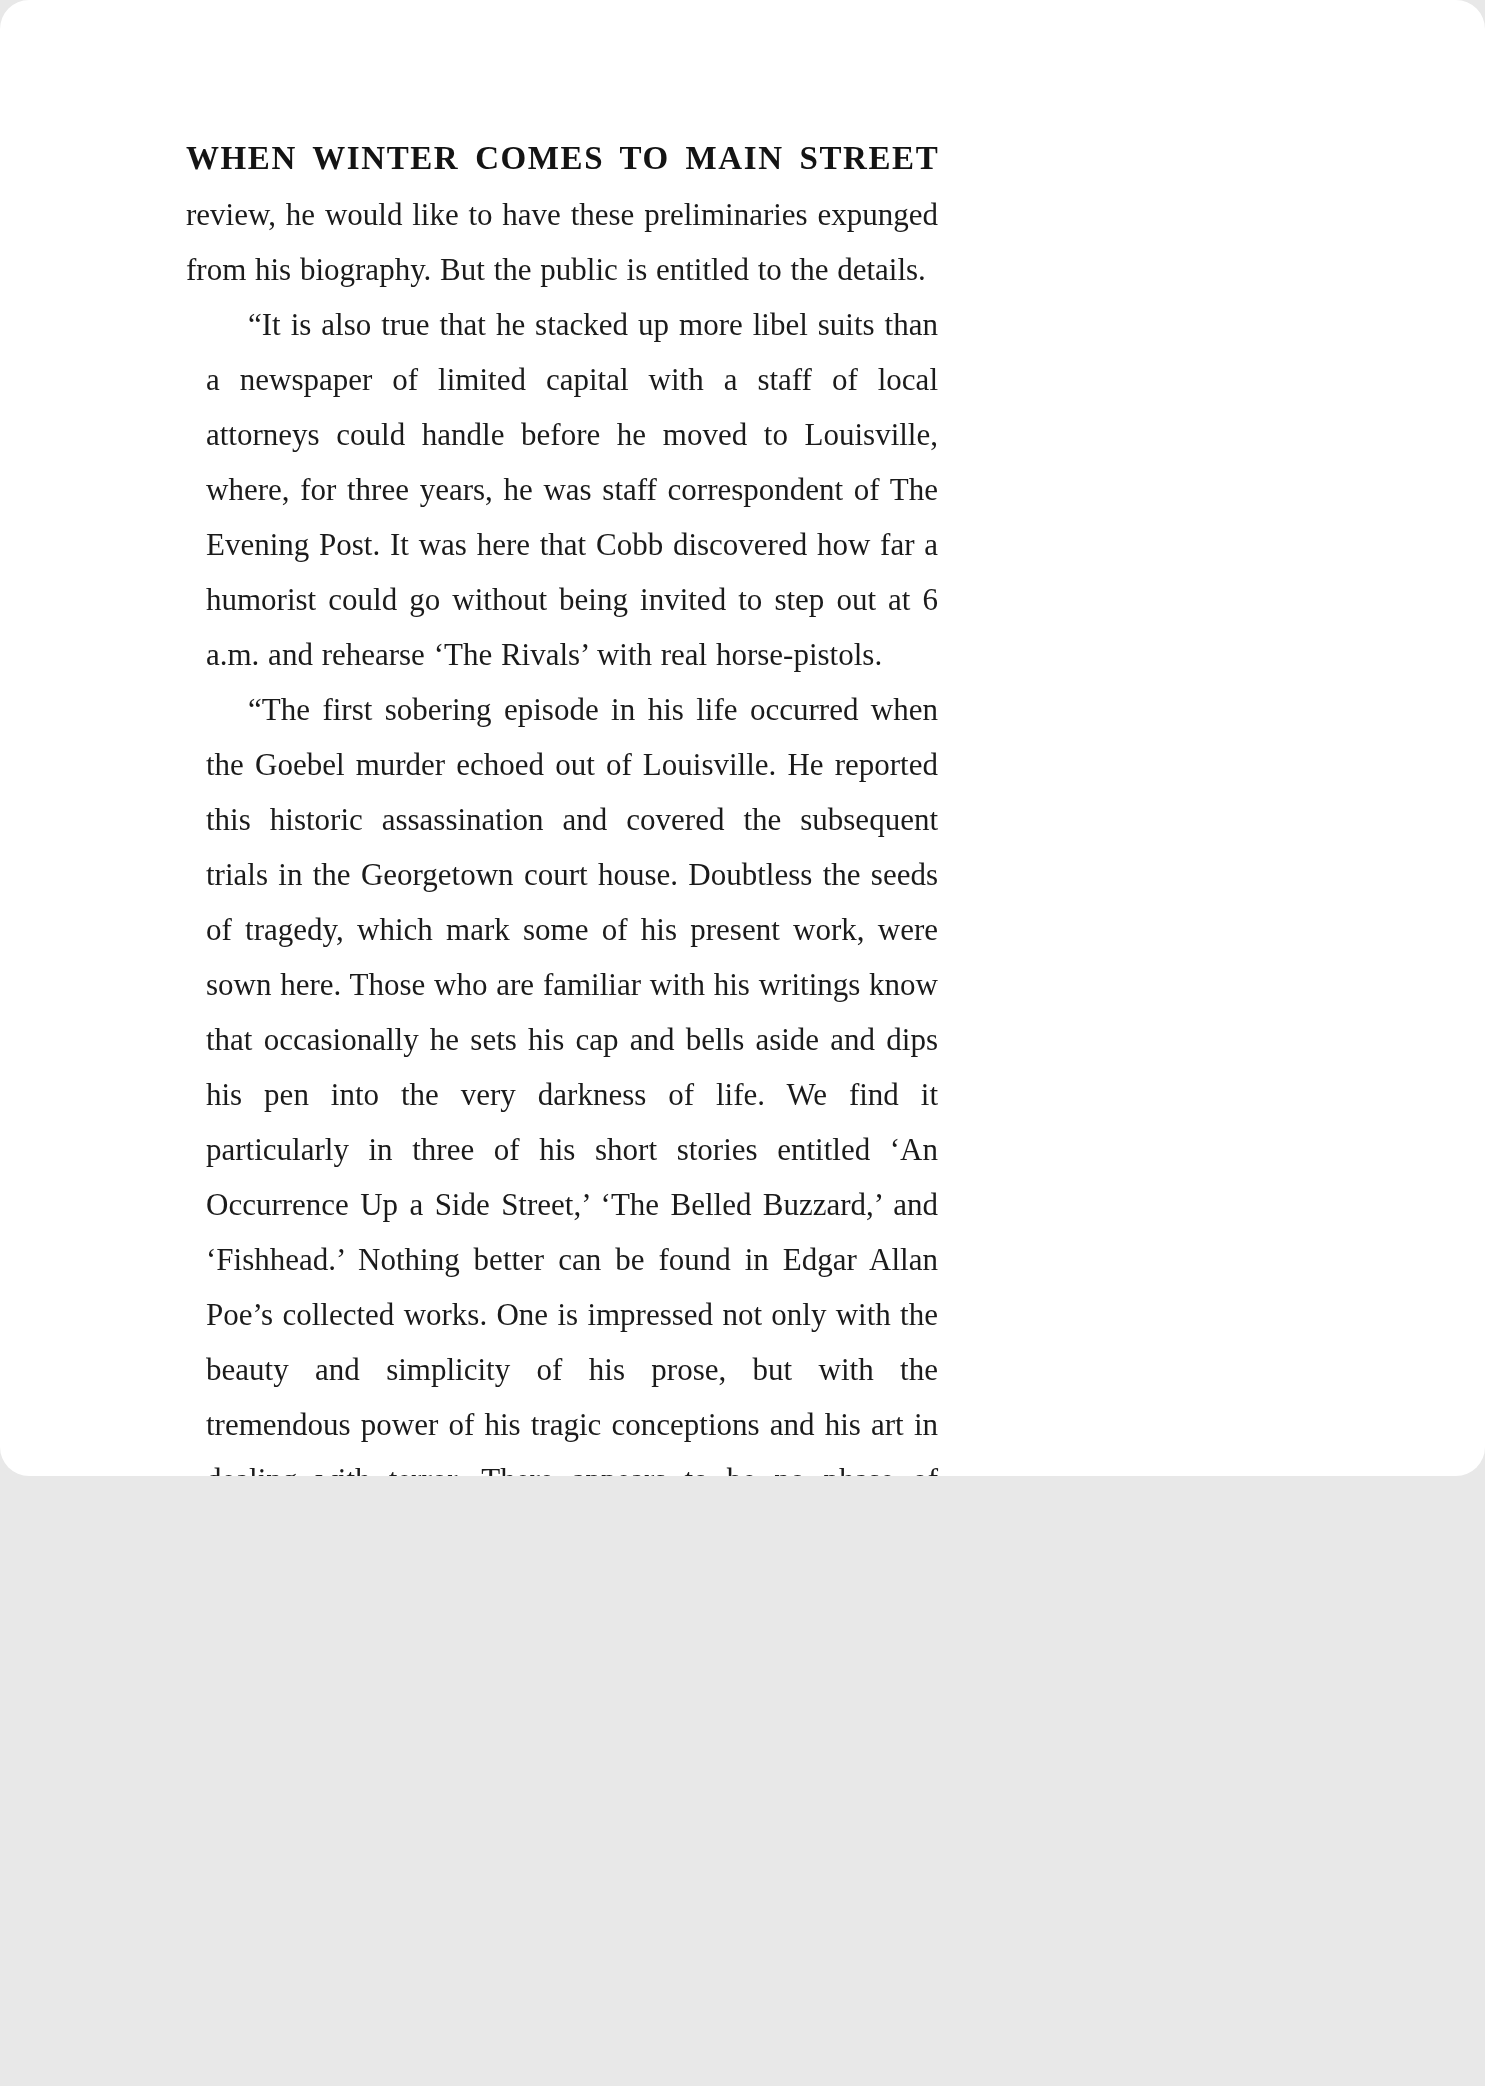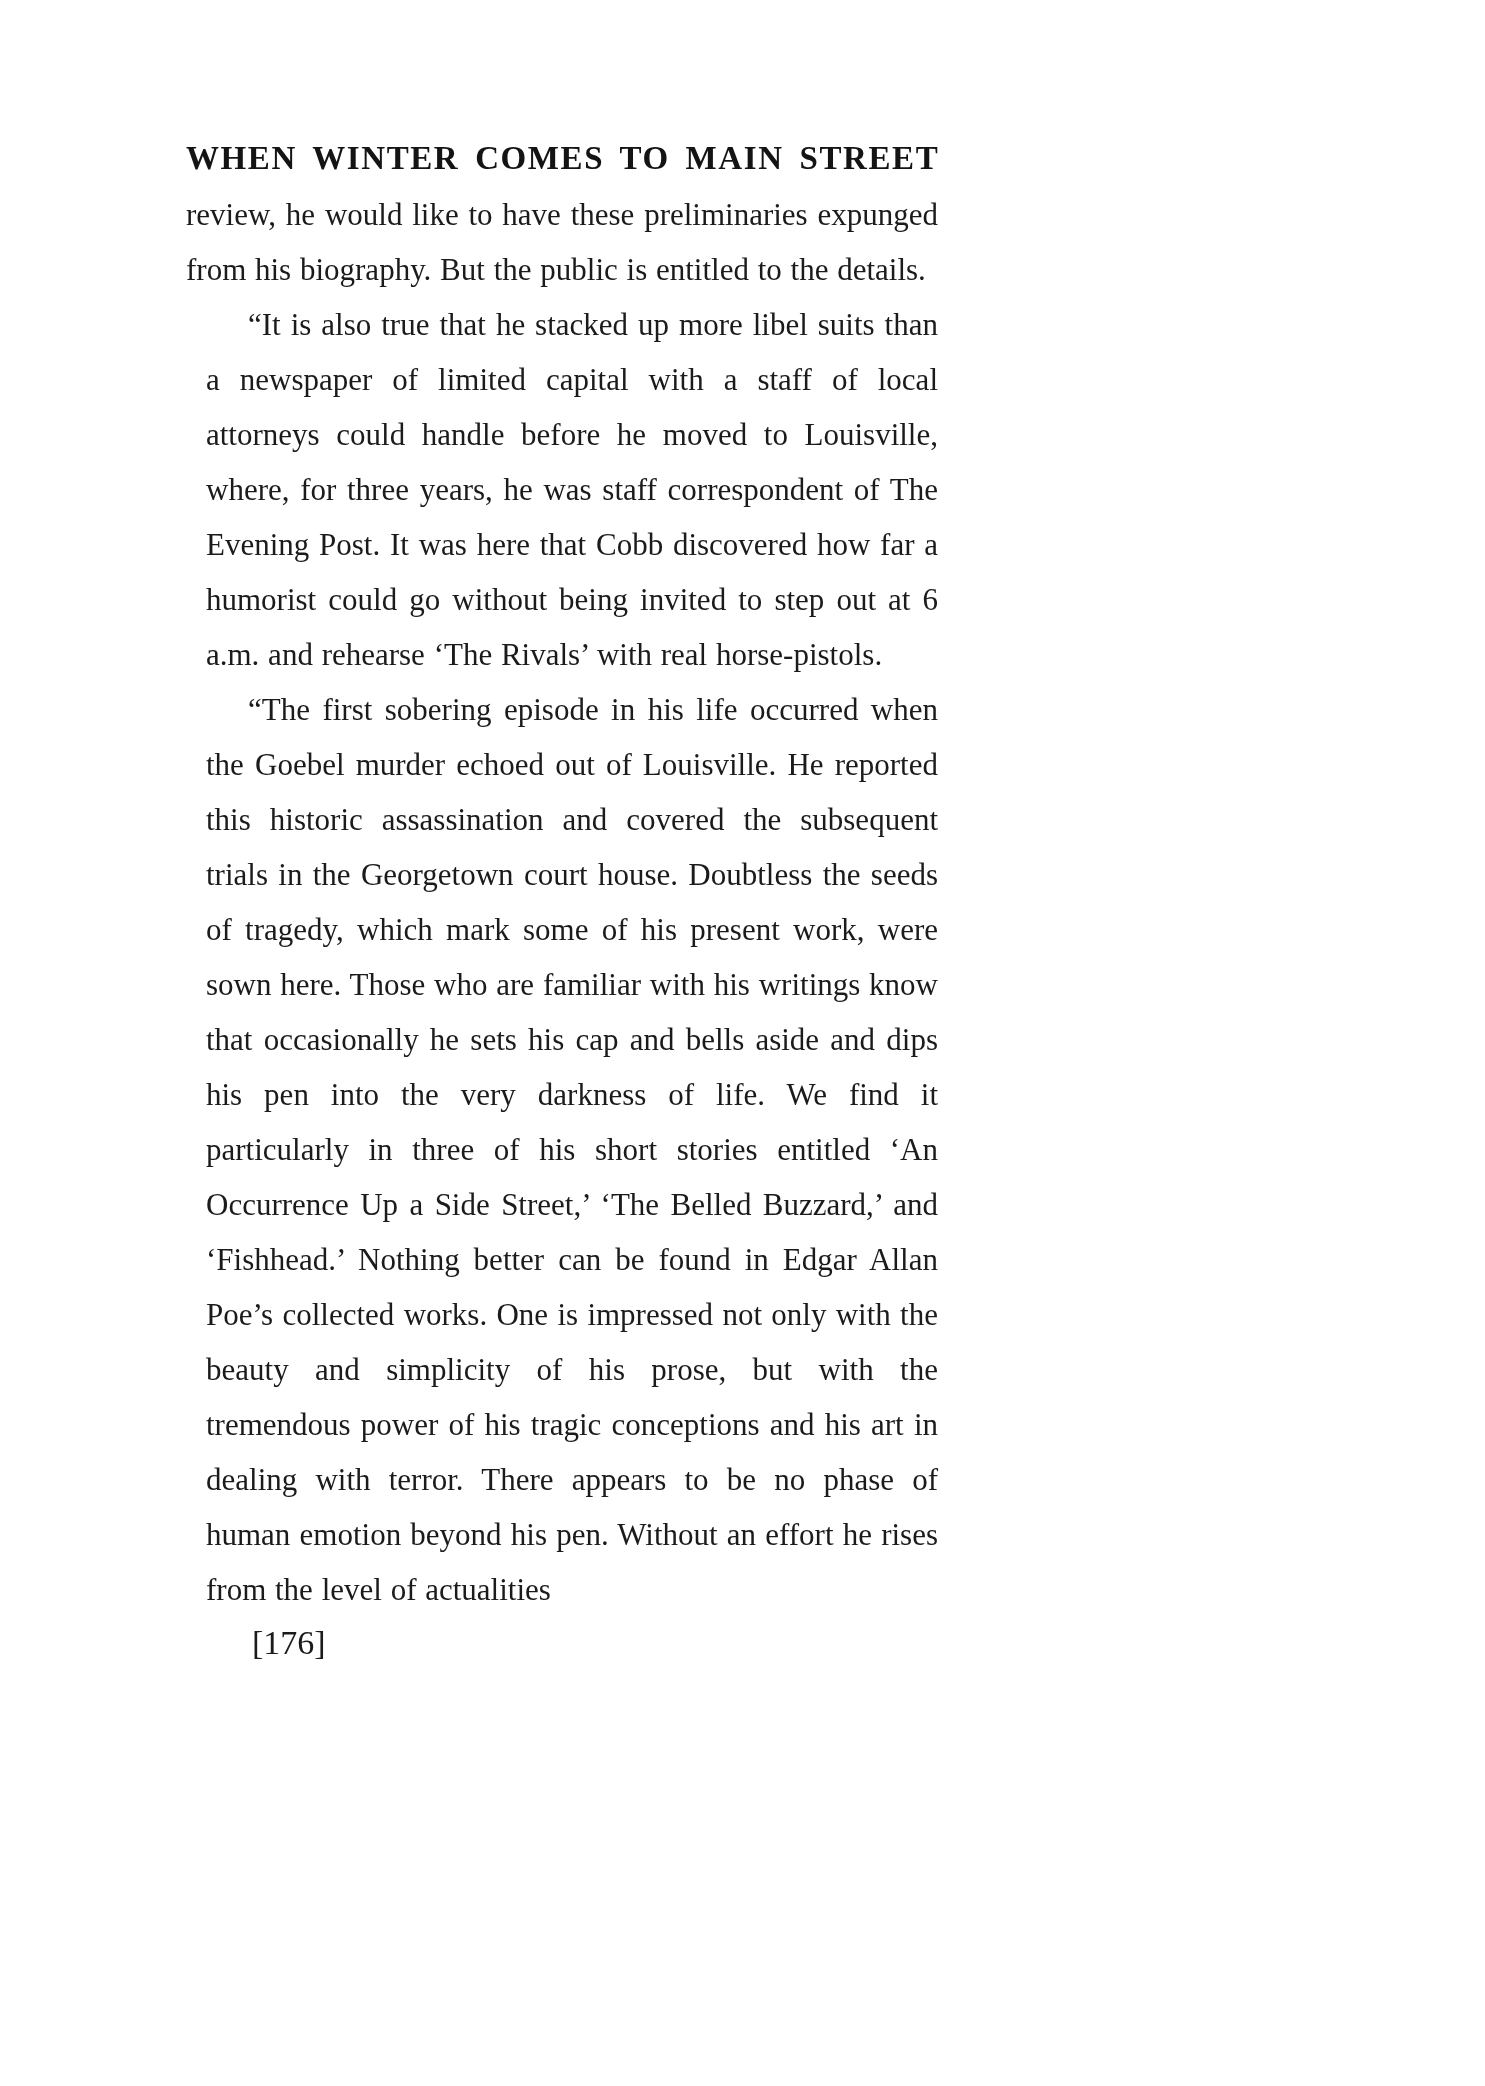--- a/index.html
+++ b/index.html
@@ -3,26 +3,27 @@
 <meta charset="utf-8">
 <style>
   html, body {
     margin: 0;
     padding: 0;
     background: #e8e8e8;
   }
   .scan-page {
     position: relative;
     width: 1485px;
-    height: 2086px;
+    height: 1476px;
     background: #ffffff;
     font-family: "Liberation Serif", "DejaVu Serif", serif;
     color: #181818;
     overflow: hidden;
     margin: 0 auto;
+    border-radius: 29px;
   }
   .text-block {
     position: absolute;
     left: 186px;
     top: 140px;
     width: 752px;
   }
   .running-head {
     font-size: 33px;
     font-weight: bold;

